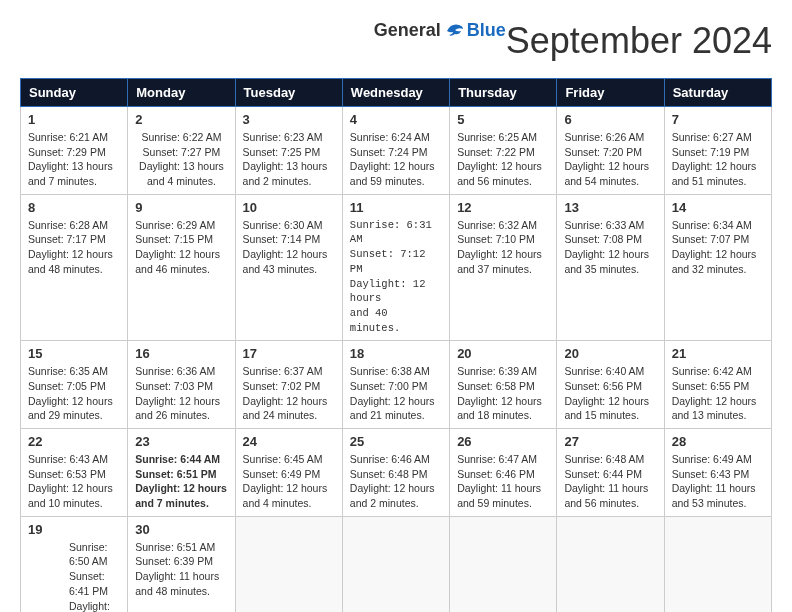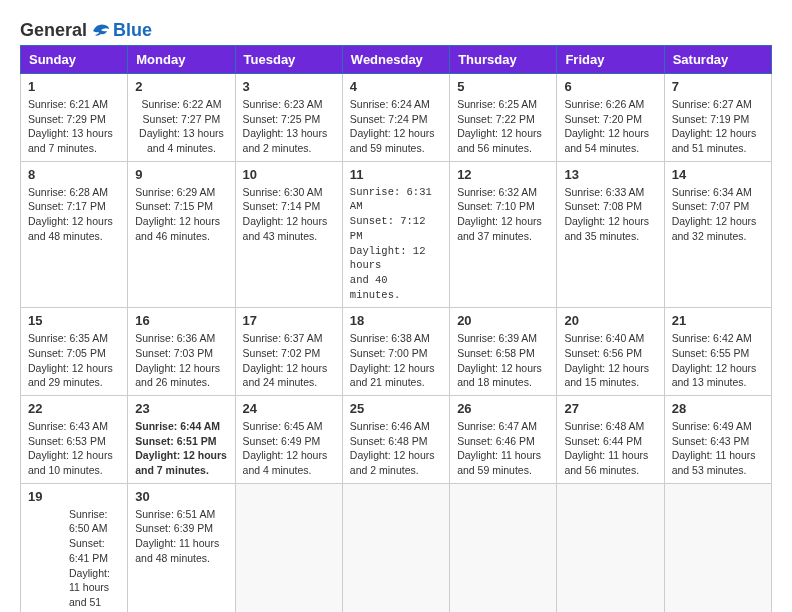--- a/index.html
+++ b/index.html
@@ -5,24 +5,23 @@
     * { margin: 0; padding: 0; box-sizing: border-box; }
     body {
       font-family: Arial, sans-serif;
       background: #fff;
       width: 792px;
       min-height: 612px;
       padding: 20px;
     }
     .header {
       display: flex;
-      justify-content: space-between;
+      justify-content: flex-end;
       align-items: flex-start;
-      margin-bottom: 4px;
-      gap: 36px;
+      margin-bottom: 16px;
     }
     .logo {
       display: flex;
       flex-direction: column;
       align-items: flex-start;
     }
     .logo-text {
       display: flex;
       align-items: center;
       gap: 2px;
@@ -53,21 +52,21 @@
     .location {
       font-size: 14px;
       color: #555;
       margin-top: 2px;
     }
     .calendar {
       width: 100%;
       border-collapse: collapse;
     }
     .calendar th {
-      background-color: #6d28d9;
+      background-color: #0f172a;
       color: #fff;
       padding: 6px 8px;
       text-align: left;
       font-size: 13px;
       font-weight: bold;
       border: 1px solid #2e6db4;
     }
     .calendar td {
       border: 1px solid #ccc;
       padding: 5px 7px;
@@ -103,20 +102,21 @@
   <div class="logo">
     <div class="logo-text">
       <span class="logo-general">General</span>
       <svg class="logo-bird" viewBox="0 0 20 20" xmlns="http://www.w3.org/2000/svg">
         <path d="M2,10 Q6,2 14,4 Q18,5 18,8 Q14,6 10,9 Q12,11 16,10 Q14,14 10,13 Q6,16 4,14 Q8,13 8,11 Q5,12 2,10Z" fill="#1a6abf"></path>
       </svg>
       <span class="logo-blue">Blue</span>
     </div>
   </div>
   <div class="title-section">
+    <div class="month-title">September 2024</div>
   </div>
 </div>
 
 <table class="calendar">
   <thead>
     <tr>
     <th>Sunday</th>
         <th>Monday</th>
         <th>Tuesday</th>
         <th>Wednesday</th>

